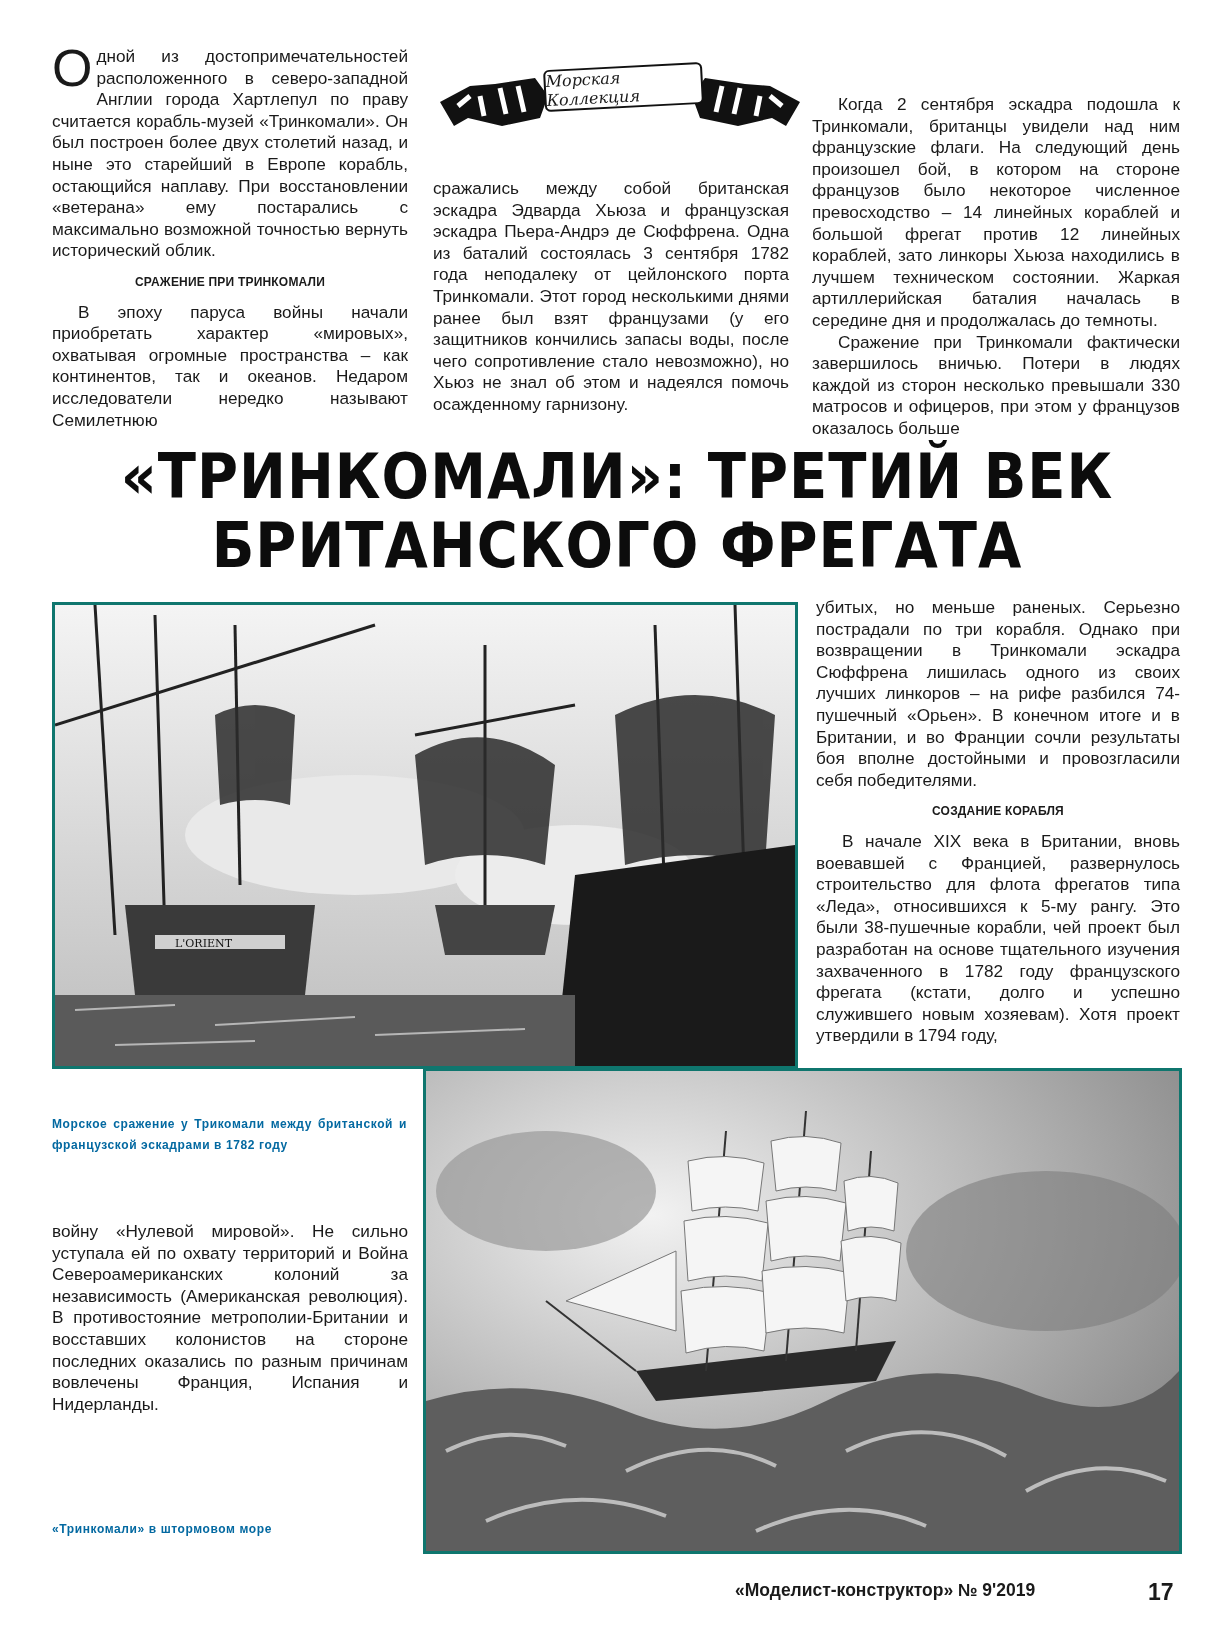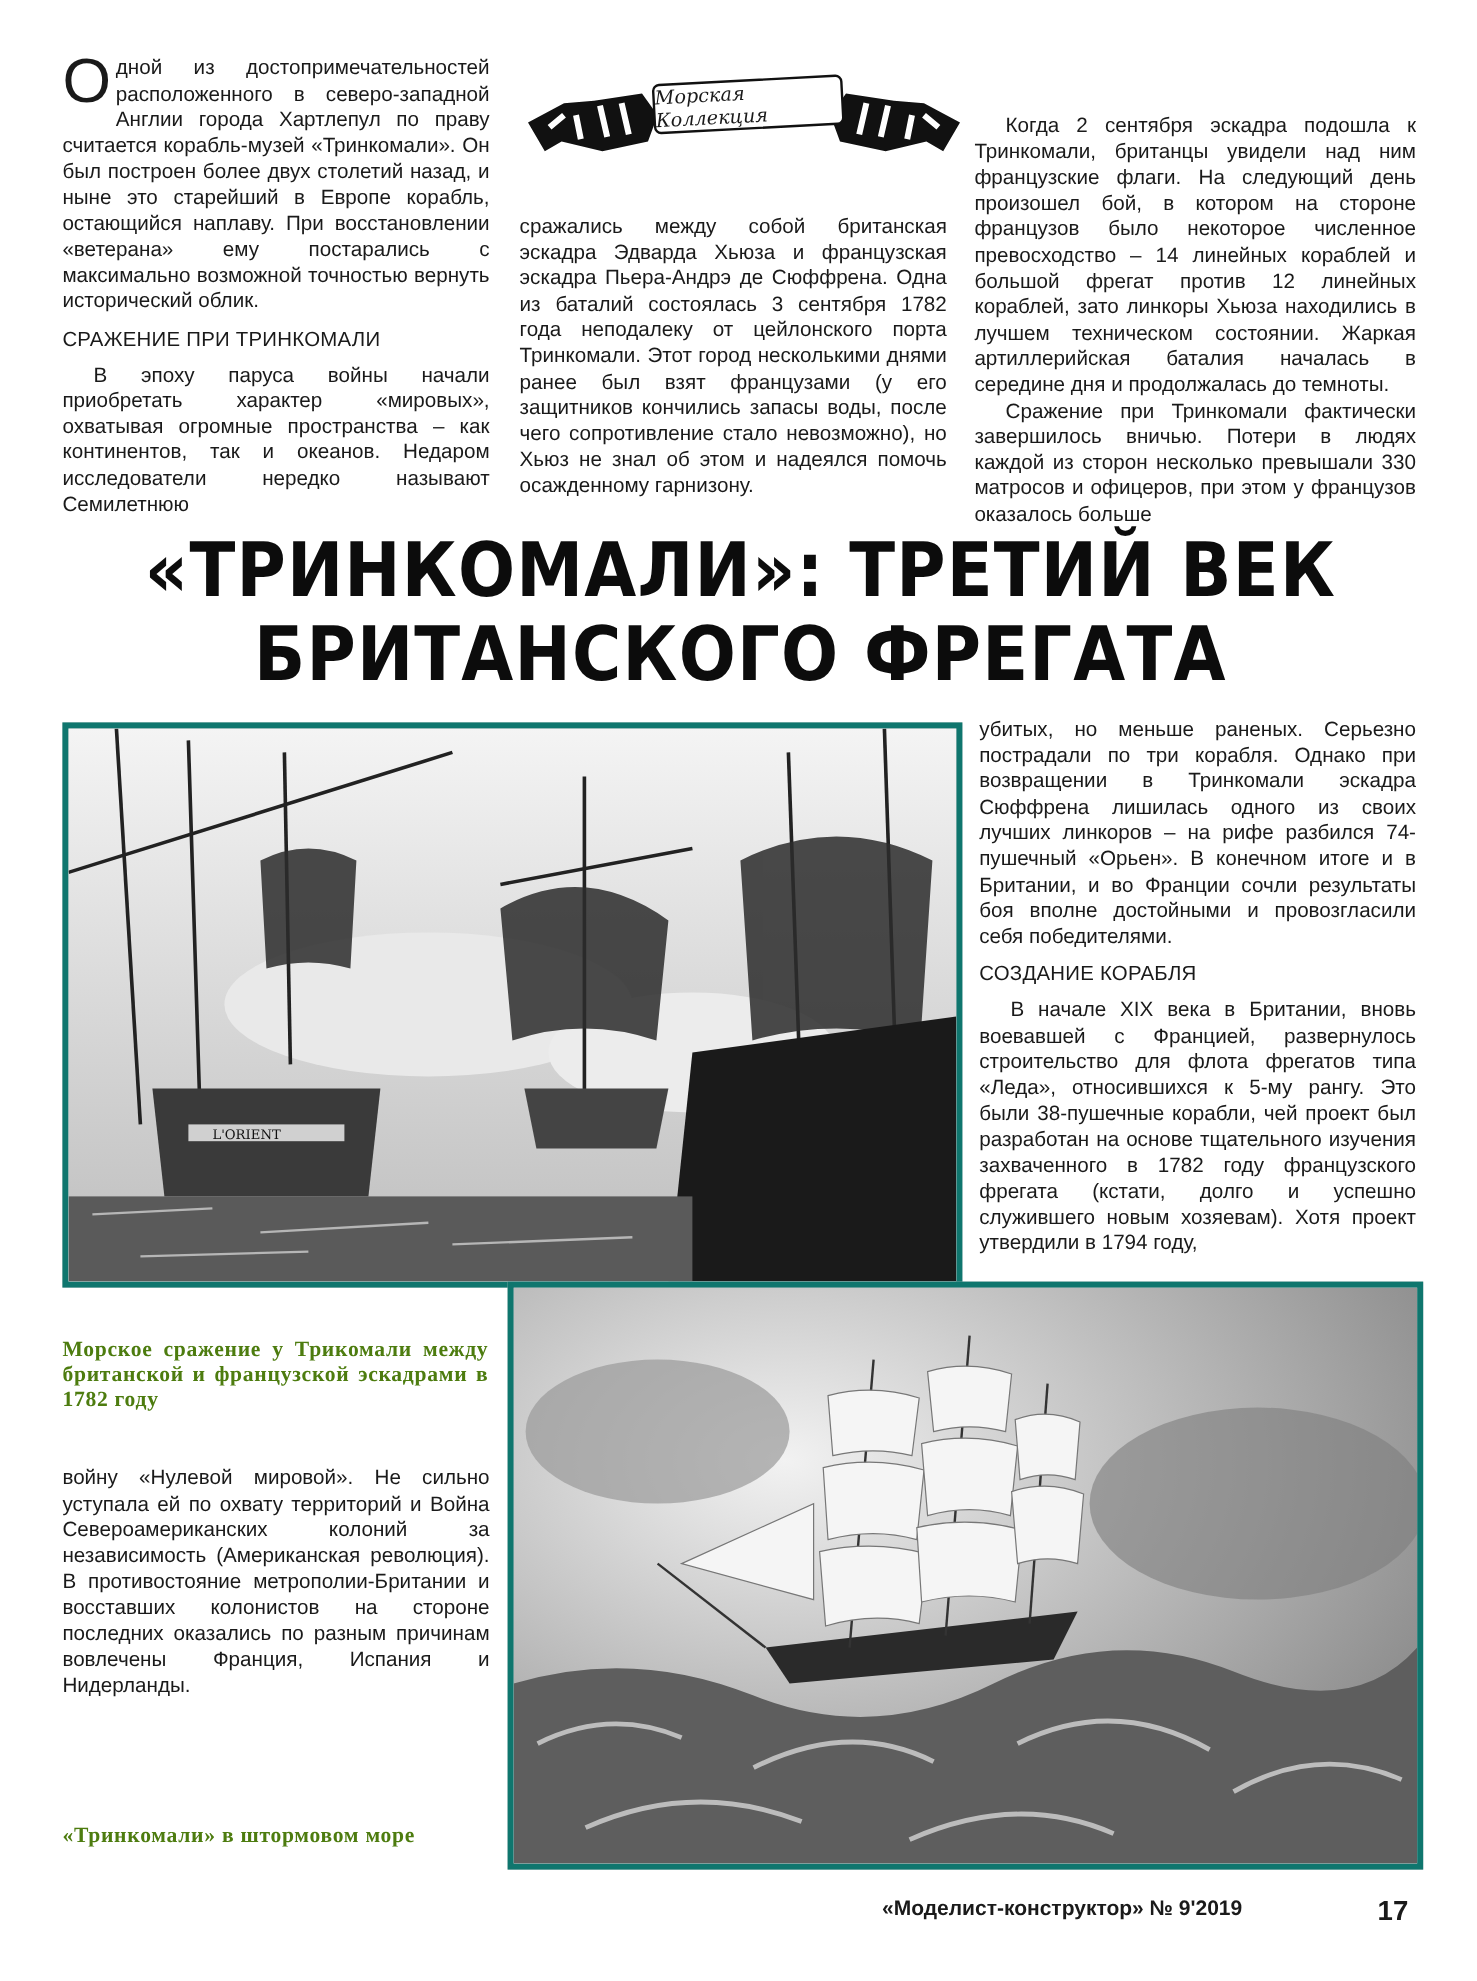--- a/index.html
+++ b/index.html
@@ -3,21 +3,21 @@
 <meta charset="utf-8">
 <style>
   html, body { margin: 0; padding: 0; }
   body {
     width: 1231px; height: 1651px; position: relative; background: #ffffff;
     font-family: "Liberation Sans", sans-serif; color: #1a1a1a; overflow: hidden;
   }
   .col { position: absolute; font-size: 17.2px; line-height: 21.6px; text-align: justify; }
   .col p { margin: 0; text-indent: 26px; }
   .col p.noindent { text-indent: 0; }
-  .subhead { font-weight: normal; font-size: 17px; margin: 10px 0 8px 0; letter-spacing: 0.2px; }
+  .subhead { font-weight: bold; text-align: center; font-size: 12px; margin: 10px 0 8px 0; letter-spacing: 0.2px; }
   .dropcap-wrap { position: relative; }
   .dropcap {
     float: left; font-size: 52px; line-height: 40px; font-weight: normal;
     margin: 2px 4px 0 0; height: 42px;
   }
   #col1 { left: 52px; top: 46px; width: 356px; }
   #col2 { left: 433px; top: 178px; width: 356px; }
   #col3 { left: 812px; top: 46px; width: 368px; margin-top: 48px; }
   #col3b { left: 816px; top: 597px; width: 364px; }
   #col1b { left: 52px; top: 1221px; width: 356px; }
@@ -33,28 +33,28 @@
   }
 
   #headline {
     position: absolute; left: 52px; top: 442px; width: 1130px; text-align: center;
     font-family: "DejaVu Sans", sans-serif; font-weight: bold; font-size: 56px;
     line-height: 62px; letter-spacing: 1px; color: #0c0c0c; transform: scaleY(1.12);
     transform-origin: top center;
   }
 
   .illus {
-    position: absolute; border: 5px solid #0f766e; overflow: hidden;
+    position: absolute; border: 3px solid #0f766e; overflow: hidden;
   }
   #img-battle { left: 52px; top: 602px; width: 740px; height: 461px; background: #d9d9d9; }
   #img-storm { left: 423px; top: 1068px; width: 753px; height: 480px; background: #cfcfcf; }
 
   .caption {
-    position: absolute; font-family: Liberation Serif, serif; font-weight: bold;
-    font-size: 18px; line-height: 21px; text-align: justify; color: #4d7c0f;
+    position: absolute; font-family: Liberation Sans, sans-serif; font-weight: bold;
+    font-size: 12px; line-height: 21px; text-align: justify; color: #0369a1;
     letter-spacing: 0.6px;
   }
   #cap1 { left: 52px; top: 1114px; width: 355px; }
   #cap2 { left: 52px; top: 1519px; width: 355px; }
 
   #footer-mag {
     position: absolute; left: 735px; top: 1580px; font-weight: bold; font-size: 17.5px;
   }
   #footer-page {
     position: absolute; left: 1148px; top: 1579px; font-weight: bold; font-size: 23px;

